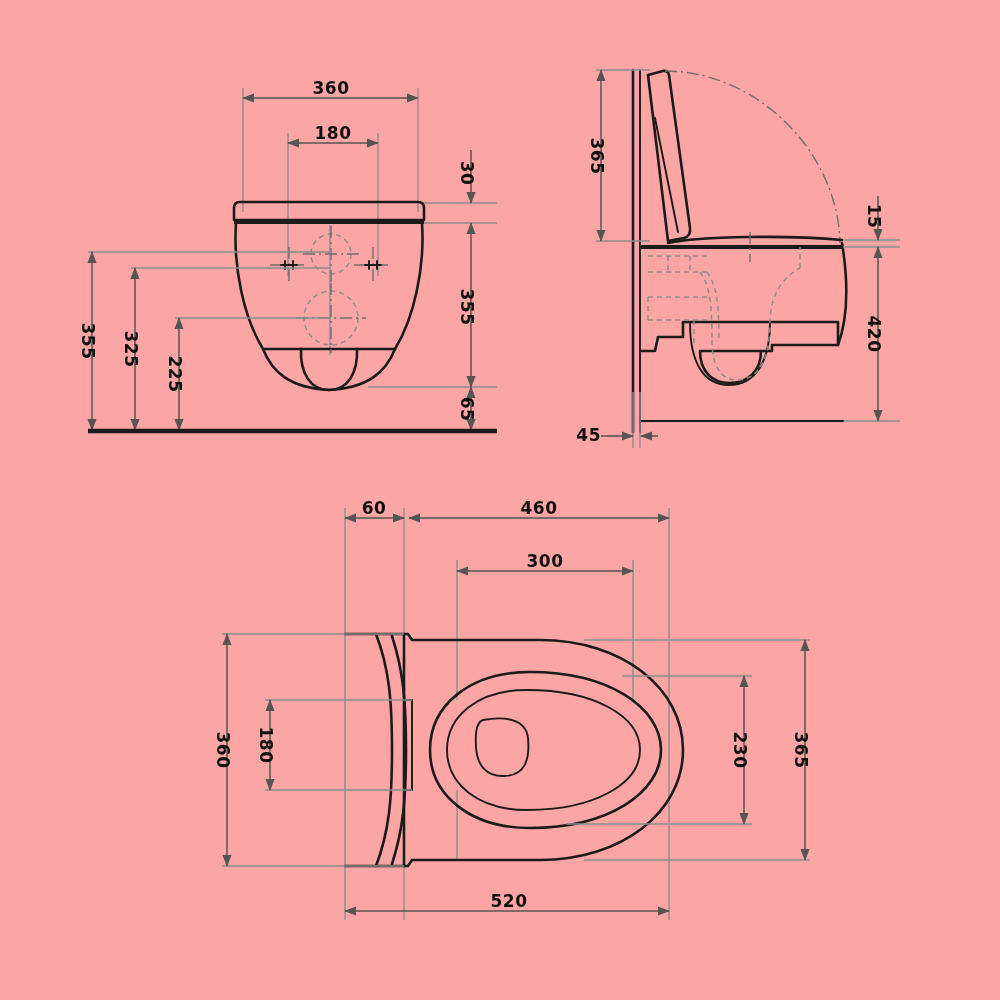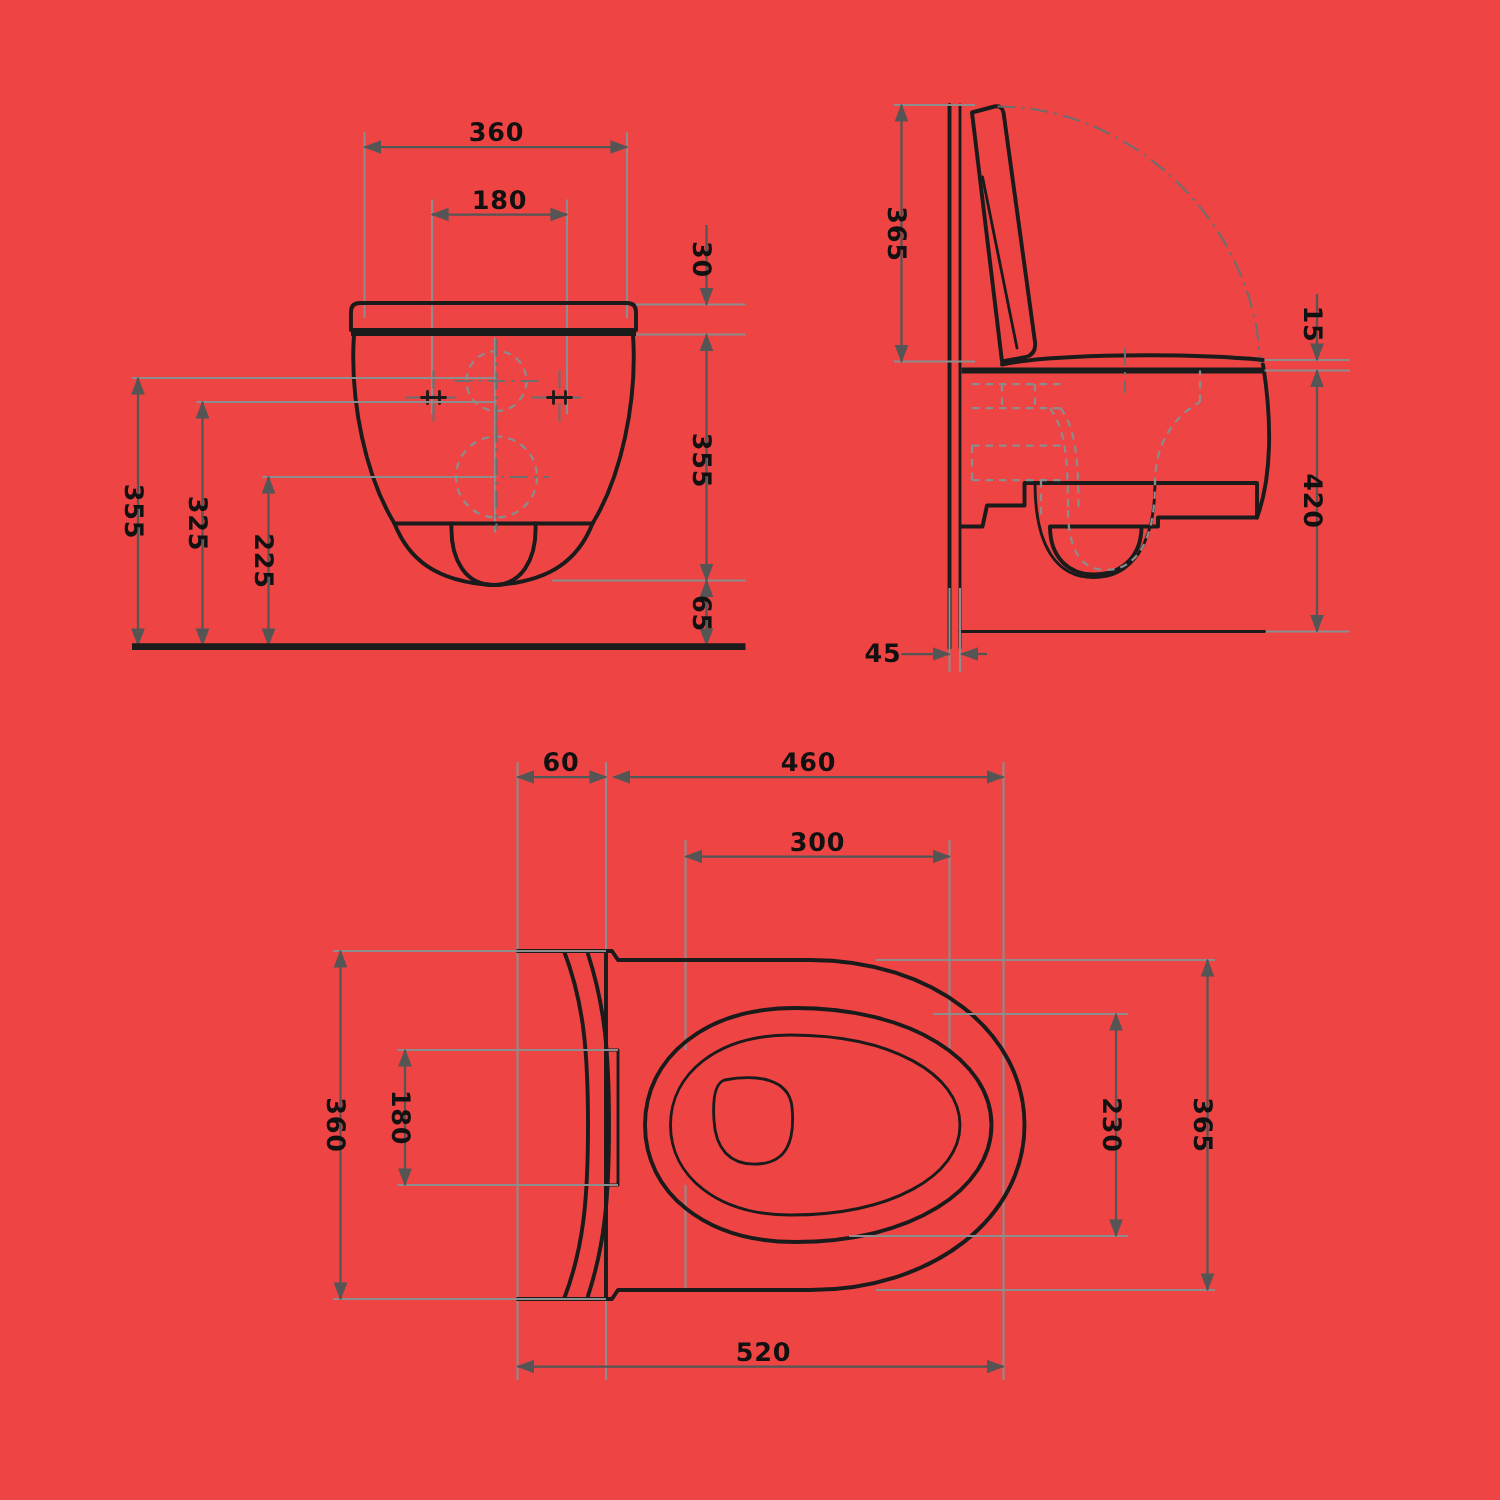--- a/index.html
+++ b/index.html
@@ -10,21 +10,21 @@
   body {
     width: 1000px;
     height: 1000px;
     font-family: "Liberation Sans", sans-serif;
     overflow: hidden;
   }
   #sheet {
     position: relative;
     width: 1000px;
     height: 1000px;
-    background: #ef4444;
+    background: #fca5a5;
   }
   svg#drawing {
     display: block;
     width: 1000px;
     height: 1000px;
   }
   .obj {
     fill: none;
     stroke: #1b1b1b;
     stroke-width: 2.6;

